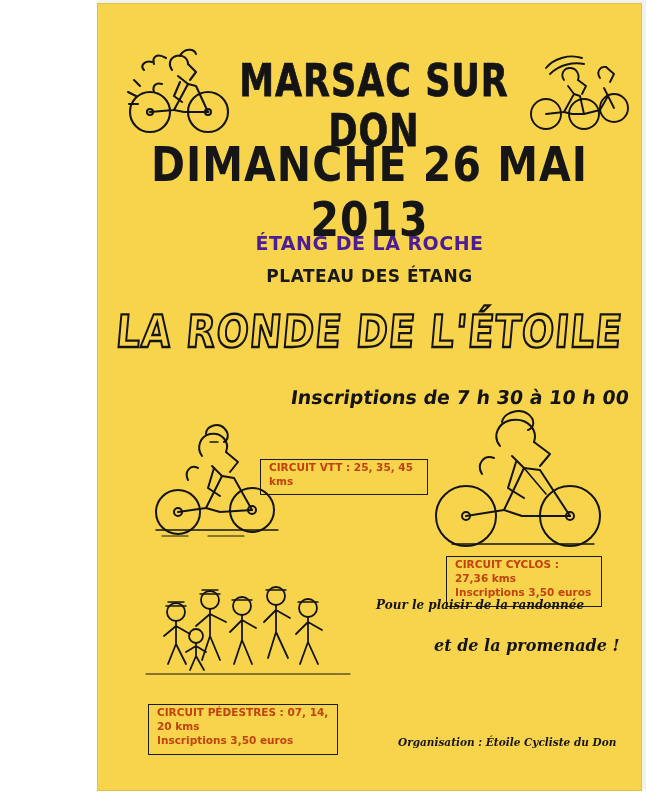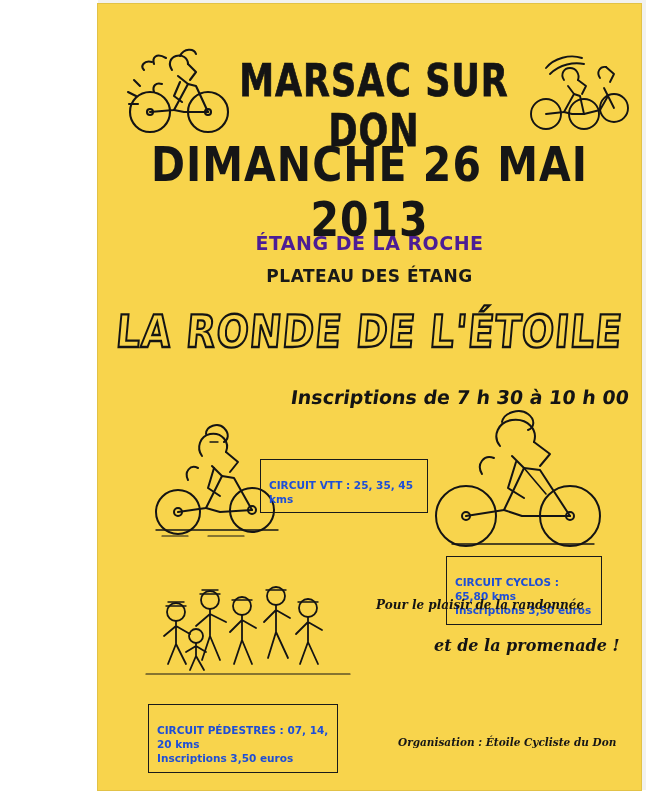--- a/index.html
+++ b/index.html
@@ -142,23 +142,23 @@
     font-size: 19px;
     color: #141414;
     transform: skewX(-8deg);
   }
 
   
   .circuit-box {
     position: absolute;
     border: 1.5px solid #1a1a1a;
     background: transparent;
-    padding: 18px 8px 6px 8px;
-    font-family: "DejaVu Sans", sans-serif;
-    color: #1d4ed8;
+    padding: 0 8px 6px 8px;
+    font-family: "DejaVu Sans", sans-serif;
+    color: #c2410c;
     line-height: 1.35;
   }
   .circuit-box .line1 {
     font-size: 10.5px;
     font-weight: bold;
   }
   .circuit-box .line2 {
     font-size: 10.5px;
     font-weight: bold;
   }
@@ -339,21 +339,21 @@
 
         <path d="M8 118 L212 118" stroke-width="1.2"></path>
       </svg>
     </div>
 
     <div class="circuit-box" id="box-vtt">
       <div class="line1">CIRCUIT VTT : 25, 35, 45 kms</div>
     </div>
 
     <div class="circuit-box" id="box-cyclos">
-      <div class="line1">CIRCUIT CYCLOS : 65,80 kms</div>
+      <div class="line1">CIRCUIT CYCLOS : 27,36 kms</div>
       <div class="line2">Inscriptions 3,50 euros</div>
     </div>
 
     <div class="circuit-box" id="box-pedestres">
       <div class="line1">CIRCUIT PÉDESTRES : 07, 14, 20 kms</div>
       <div class="line2">Inscriptions 3,50 euros</div>
     </div>
 
     <div id="slogan-1">Pour le plaisir de la randonnée</div>
     <div id="slogan-2">et de la promenade !</div>

